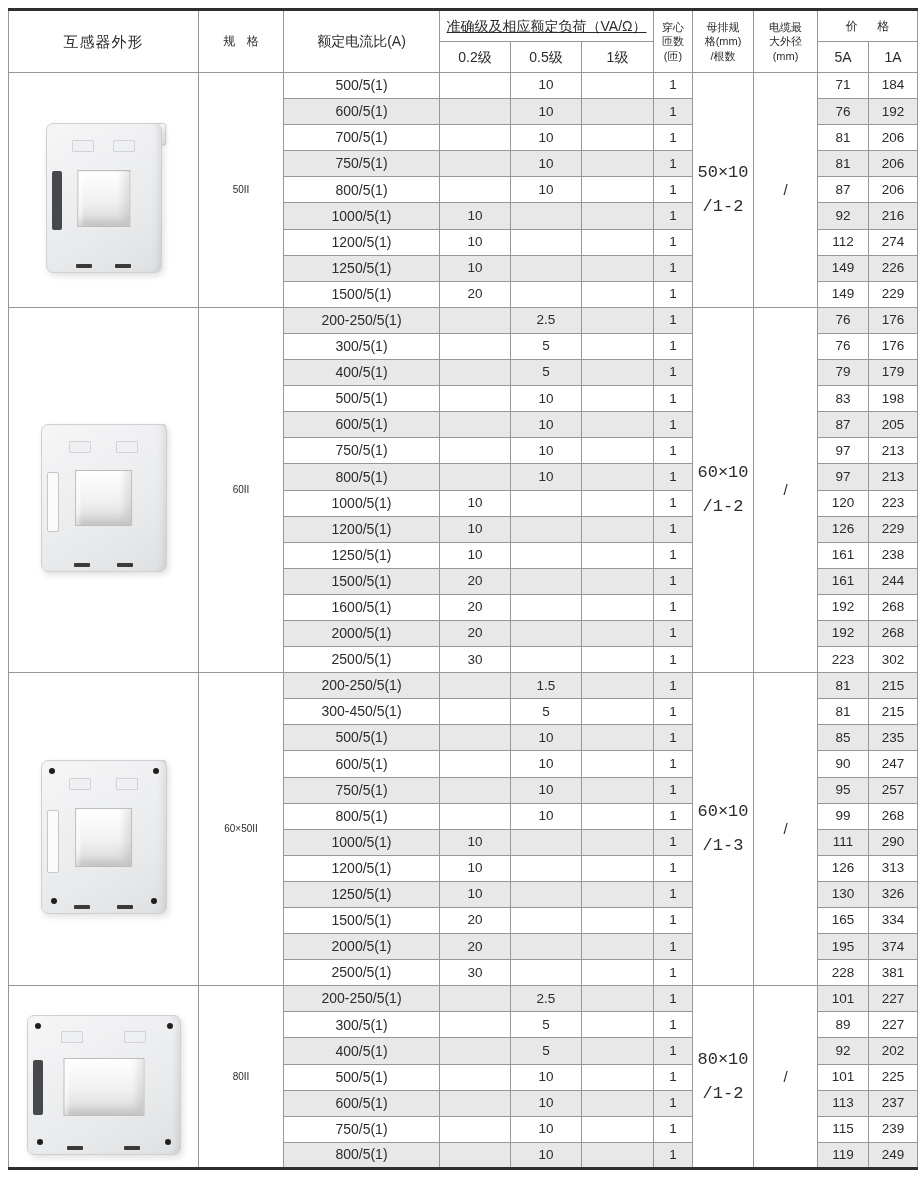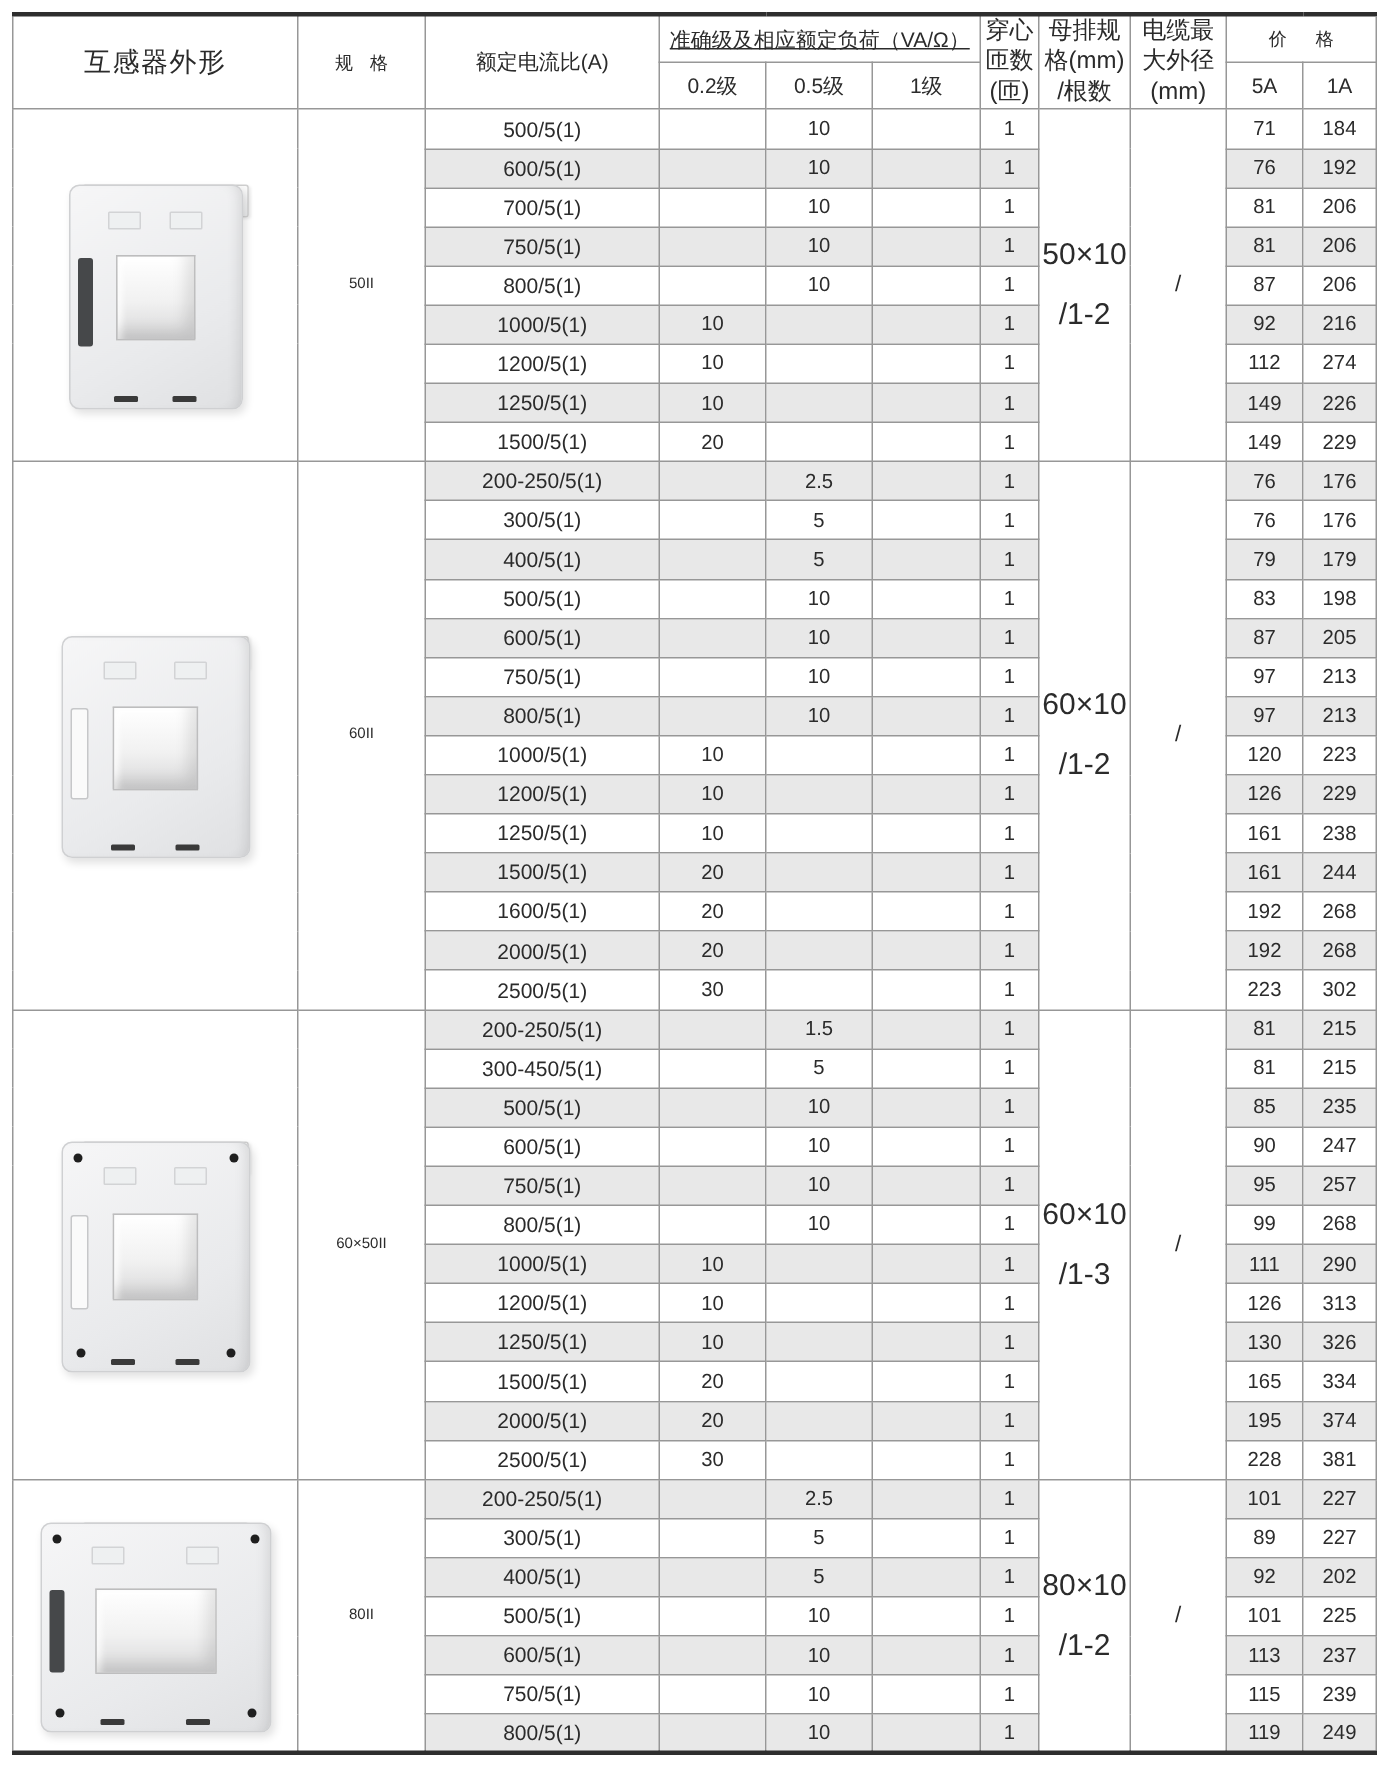--- a/index.html
+++ b/index.html
@@ -36,32 +36,32 @@
     font-size: 14px;
     font-weight: normal;
     line-height: 1.2;
     overflow: hidden;
     white-space: nowrap;
   }
   thead tr.h1 th { height: 30px; }
   thead tr.h2 th { height: 30px; }
   thead th { background: #ffffff; }
   th.hdr-group { font-size: 14px; text-decoration: underline; }
-  th.hdr-photo { font-size: 18px; letter-spacing: 1px; }
+  th.hdr-photo { font-size: 15px; letter-spacing: 1px; }
   th.hdr-spec  { font-size: 12px; word-spacing: 8px; }
   th.hdr-ratio { font-size: 14px; }
   th.hdr-price { font-size: 12px; word-spacing: 16px; }
-  th.hdr-narrow { font-size: 16px; }
+  th.hdr-narrow { font-size: 11px; }
   th.hdr-narrow .hl { display: block; line-height: 1.28; }
   tbody tr { height: 26.1px; }
   tbody td.shade { background: #e8e8e8; }
   tbody tr.sec-start td { border-top: 1px solid #5f5f5f; }
   td.spec-cell   { font-size: 10px; background: #ffffff; }
   td.busbar-cell { background: #ffffff; }
-  td.busbar-cell .bl { display: block; line-height: 2.0; font-size: 20px; }
+  td.busbar-cell .bl { display: block; line-height: 2.0; font-size: 17px; font-family: Liberation Mono, monospace; }
   td.cable-cell  { background: #ffffff; font-size: 15px; }
   td.photo-cell  { background: #ffffff; }
   td.ratio-cell  { font-size: 14px; }
   td.num-cell    { font-size: 13.5px; }
 
   
   .ct-photo { position: relative; margin: 0 auto; }
   .ct-term {
     position: absolute;
     top: 0; left: 50%;

